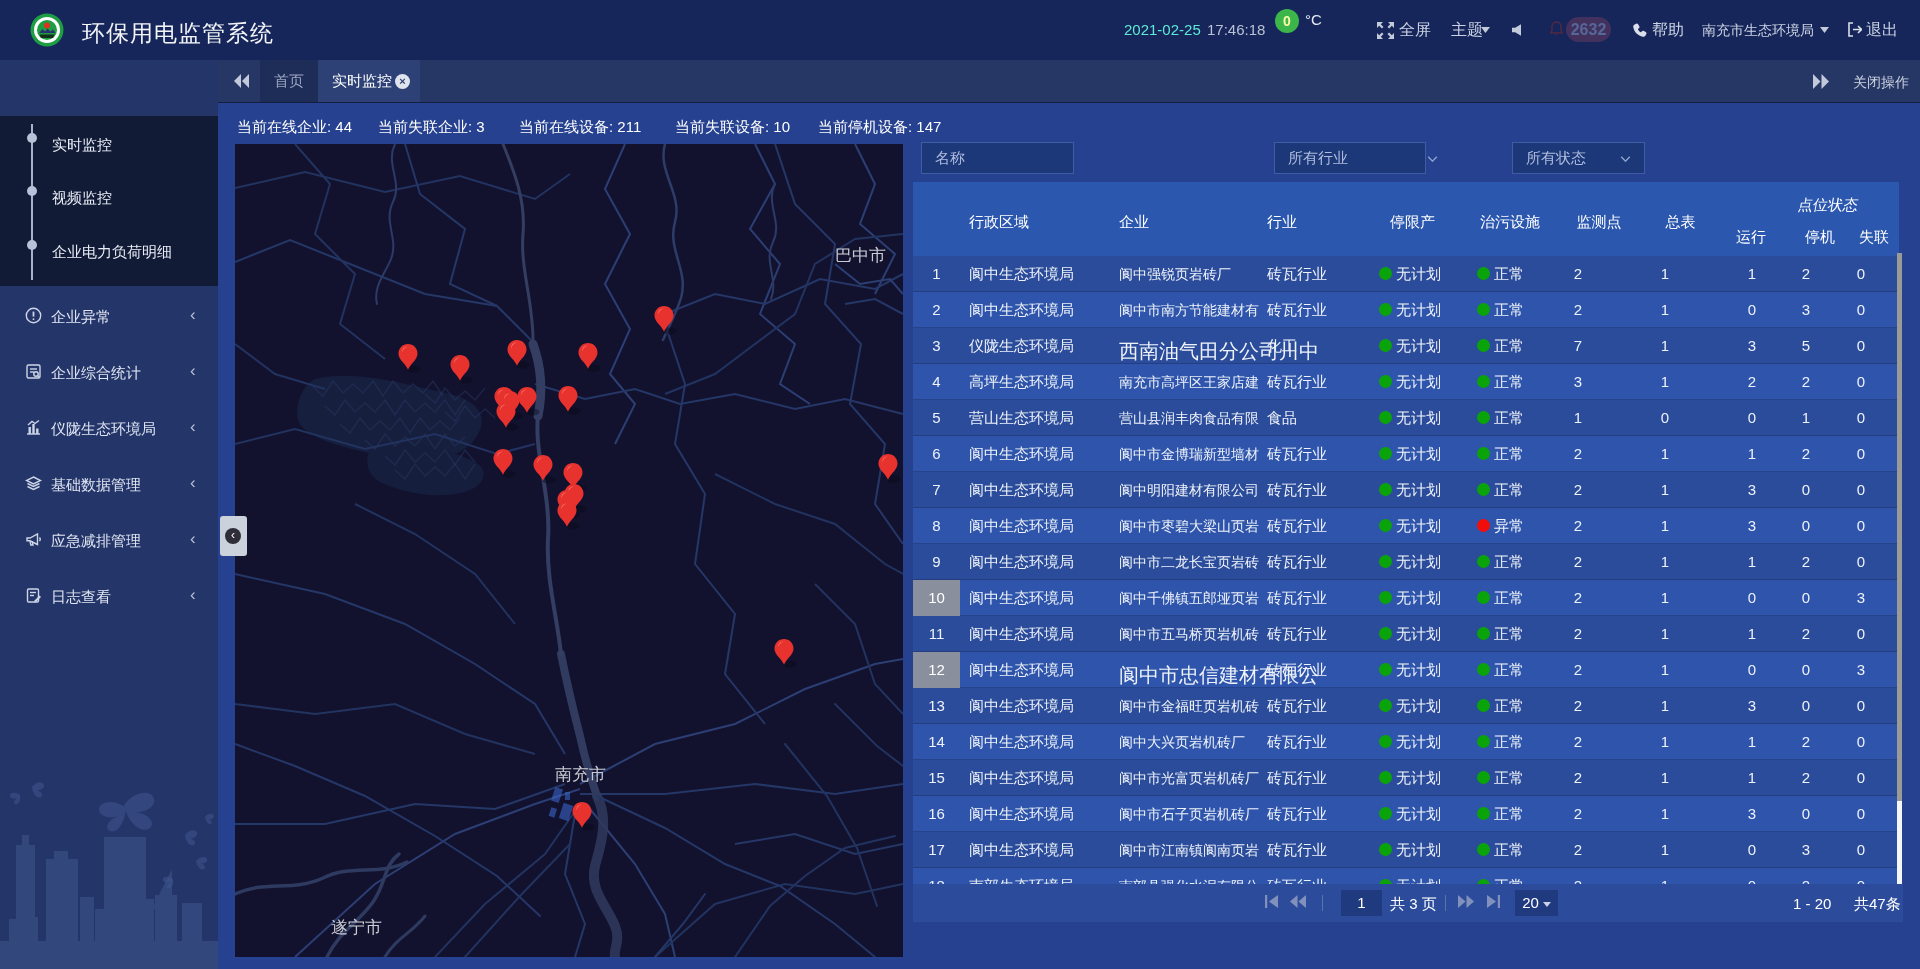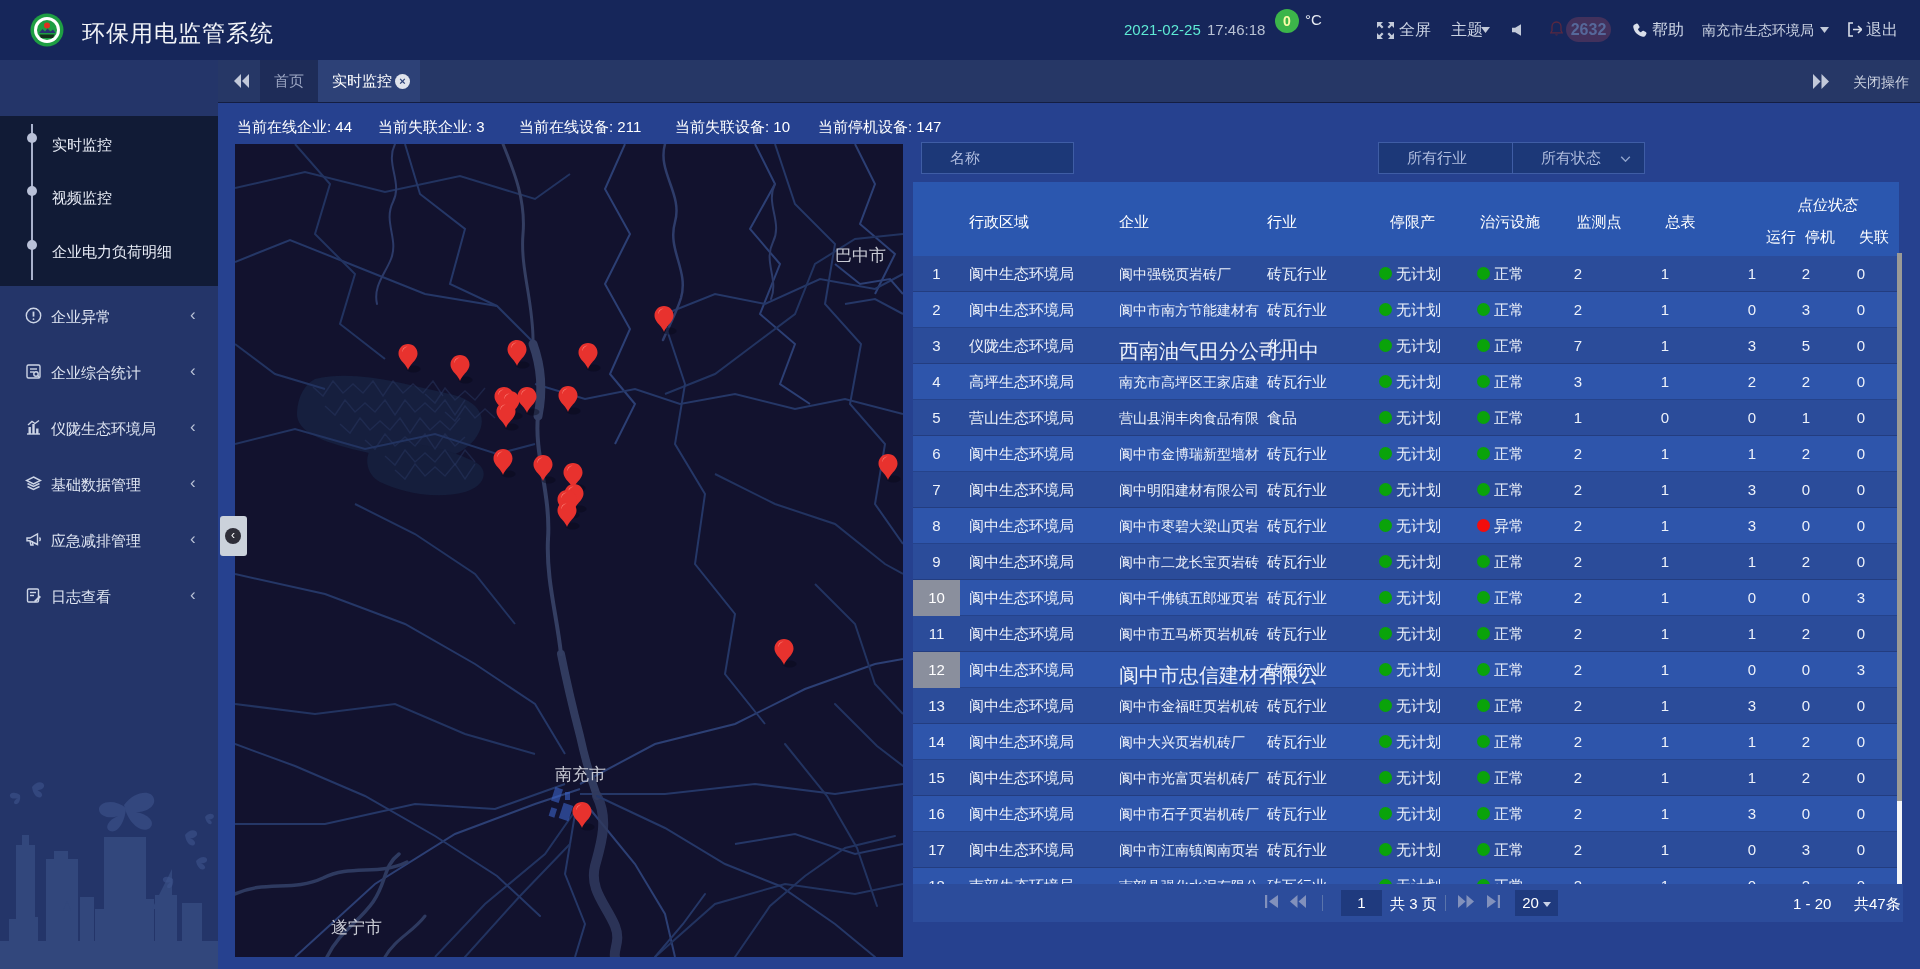--- a/index.html
+++ b/index.html
@@ -28,21 +28,21 @@
 #tabs .tab1 { position:absolute; left:42px; top:0; width:58px; height:42px; background:#1E2C58; color:#9BA5C2; font-size:15px; text-align:center; line-height:42px; }
 #tabs .tab2 { position:absolute; left:100px; top:0; width:102px; height:42px; background:#2D4177; color:#FFF; font-size:15px; line-height:42px; }
 
 #panel { position:absolute; left:218px; top:103px; width:1702px; height:866px; background:#26418F; }
 .stat { position:absolute; top:15px; font-size:15px; color:#FFF; }
 
 #mapbox { position:absolute; left:17px; top:41px; width:668px; height:813px; }
 #toggle { position:absolute; left:2px; top:413px; width:27px; height:40px; background:#CBD2DB; border-radius:3px; }
 #toggle .c { position:absolute; left:5px; top:12px; width:16px; height:16px; border-radius:50%; background:#2E2E38; color:#FFF; font-size:12px; line-height:15px; text-align:center; }
 
-.fin { position:absolute; top:39px; height:32px; background:#1C3878; border:1px solid #3F5DA5; color:#AFBCDE; font-size:15px; line-height:30px; padding-left:28px; }
+.fin { position:absolute; top:39px; height:32px; background:#1C3878; border:1px solid #3F5DA5; color:#AFBCDE; font-size:15px; line-height:30px; padding-left:13px; }
 .caret { position:absolute; top:13px; width:11px; height:6px; }
 
 #thead { position:absolute; left:695px; top:79px; width:986px; height:74px; background:#2B57AF; color:#FFF; }
 #thead span { position:absolute; font-size:15px; font-weight:normal; white-space:nowrap; }
 #tbody { position:absolute; left:695px; top:153px; width:986px; height:628px; overflow:hidden; }
 .tr { position:relative; width:986px; height:36px; border-bottom:1px solid rgba(20,35,80,0.35); }
 .rA { background:#2B4C9A; }
 .rB { background:#2E55AB; }
 .tr span { position:absolute; top:9px; font-size:15px; color:#EEF2FA; }
 .tr .num { left:0; width:47px; text-align:center; }
@@ -404,41 +404,41 @@
 <ellipse cx="15" cy="25" rx="7" ry="3.5" fill="rgba(6,6,24,0.42)"></ellipse>
 <path d="M9.5 0 C4.1 0 0 4.2 0 9.5 C0 13.6 2.6 16.3 5.4 19.5 C7.1 21.5 8.8 23.7 9.5 26 C10.2 23.7 11.9 21.5 13.6 19.5 C16.4 16.3 19 13.6 19 9.5 C19 4.2 14.9 0 9.5 0 Z" fill="#e8322e"></path>
 <path d="M4 8.2 C4.3 5.2 6.5 3.1 9.2 2.8 C6 2.2 3.4 4.9 4 8.2 Z" fill="#ff8a7e" opacity="0.9"></path>
 </g>
 </svg></div>
   <div id="toggle">
         <div class="c">‹</div>
       </div>
 
   <div class="fin" style="left:703px;width:153px">名称</div>
-  <div class="fin" style="left:1160px;width:214px">所有行业
+  <div class="fin" style="left:1056px;width:152px">所有行业
     <svg class="caret" style="left:152px" width="12" height="7" viewBox="0 0 12 7" fill="none" stroke="#8FA3CC" stroke-width="1.7">
           <polyline points="1,1 6,6 11,1"></polyline>
         </svg>
   </div>
   <div class="fin" style="left:1294px;width:133px">所有状态
     <svg class="caret" style="left:107px" width="12" height="7" viewBox="0 0 12 7" fill="none" stroke="#8FA3CC" stroke-width="1.7">
           <polyline points="1,1 6,6 11,1"></polyline>
         </svg>
   </div>
 
   <div id="thead">
     <span style="left:56px;top:31px">行政区域</span>
     <span style="left:206px;top:31px">企业</span>
     <span style="left:354px;top:31px">行业</span>
     <span style="left:477px;top:31px">停限产</span>
     <span style="left:567px;top:31px">治污设施</span>
     <span style="left:656px;top:31px;width:60px;text-align:center">监测点</span>
     <span style="left:745px;top:31px;width:45px;text-align:center">总表</span>
     <span style="left:875px;top:14px;width:80px;text-align:center;transform:skewX(-10deg)">点位状态</span>
-    <span style="left:823px;top:46px;width:60px;text-align:right">运行</span>
+    <span style="left:823px;top:46px;width:60px;text-align:left">运行</span>
     <span style="left:877px;top:46px;width:60px;text-align:center">停机</span>
     <span style="left:931px;top:46px;width:60px;text-align:center">失联</span>
   </div>
   <div id="tbody">
 <div class="tr rA">
           <span class="num">1</span>
           <span class="cl" style="left:56px">阆中生态环境局</span>
           <span class="cl" style="left:206px;font-size:14px;top:10px">阆中强锐页岩砖厂</span>
           <span class="cl" style="left:354px">砖瓦行业</span>
           <span class="dot" style="left:466px;background:#0AA30A"></span>

